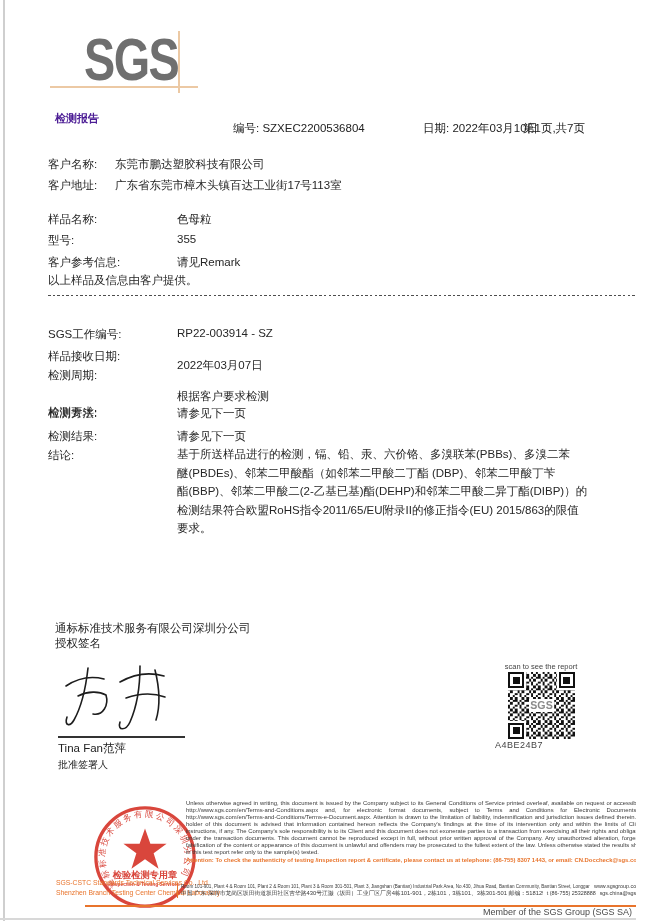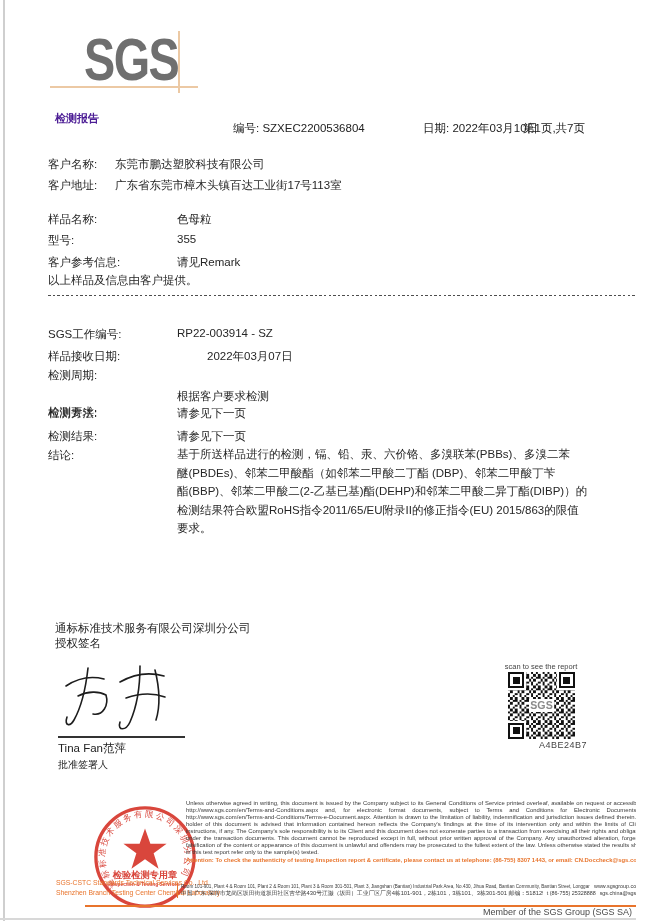--- a/index.html
+++ b/index.html
@@ -35,21 +35,21 @@
 
   .sig-company{position:absolute;left:55px;top:621px;font-size:11.5px;color:#262626;}
   .sig-auth{position:absolute;left:55px;top:636px;font-size:11.5px;color:#262626;}
   .sig-svg{position:absolute;left:58px;top:660px;}
   .sig-line{position:absolute;left:58px;top:736px;width:127px;height:1.5px;background:#333;}
   .sig-name{position:absolute;left:58px;top:741px;font-size:11.5px;color:#222;}
   .sig-title{position:absolute;left:58px;top:758px;font-size:10px;color:#262626;}
 
   .qr-caption{position:absolute;left:495px;top:662px;width:92px;text-align:center;font-size:7.5px;color:#444;}
   .qr-svg{position:absolute;left:508px;top:672px;}
-  .qr-code{position:absolute;left:495px;top:740px;width:92px;text-align:right;font-size:9px;color:#444;letter-spacing:.5px;}
+  .qr-code{position:absolute;left:495px;top:740px;width:92px;text-align:left;font-size:9px;color:#444;letter-spacing:.5px;}
 
   .disclaimer-wrap{position:absolute;left:186px;top:800px;width:462px;}
   .disclaimer{font-size:5.9px;line-height:7px;color:#3a3a3a;text-align:justify;}
   .attention{font-size:5.9px;line-height:7px;color:#e8742c;font-weight:bold;text-align:left;margin-top:1px;}
 
   .addr-block{position:absolute;left:177px;top:883px;width:471px;border-left:1.5px solid #e8742c;padding-left:3px;box-sizing:border-box;}
   .addr-row{display:flex;justify-content:space-between;align-items:baseline;white-space:nowrap;}
   .addr-en{font-size:4.6px;color:#3a3a3a;overflow:hidden;}
   .addr-web{font-size:5.4px;color:#3a3a3a;margin-left:4px;}
   .addr-cn{font-size:5.8px;color:#3a3a3a;overflow:hidden;}
@@ -96,21 +96,21 @@
   <div class="val v2" style="top:233px;">355</div>
   <div class="lbl" style="top:255px;">客户参考信息:</div>
   <div class="val v2" style="top:255px;">请见Remark</div>
   <div class="lbl" style="top:273px;">以上样品及信息由客户提供。</div>
 
   <div class="dashline"></div>
 
   <div class="lbl" style="top:327px;">SGS工作编号:</div>
   <div class="val v2" style="top:327px;">RP22-003914 - SZ</div>
   <div class="lbl" style="top:349px;">样品接收日期:</div>
-  <div class="val v2" style="top:349px;margin-left:30px;">2022年03月07日</div>
+  <div class="val v2" style="top:358px;">2022年03月07日</div>
   <div class="lbl" style="top:368px;">检测周期:</div>
   <div class="lbl" style="top:389px;margin-top:16px;">检测要求:</div>
   <div class="val v2" style="top:389px;">根据客户要求检测</div>
   <div class="lbl" style="top:406px;">检测方法:</div>
   <div class="val v2" style="top:406px;">请参见下一页</div>
   <div class="lbl" style="top:429px;">检测结果:</div>
   <div class="val v2" style="top:429px;">请参见下一页</div>
 
   <div class="lbl" style="top:448px;">结论:</div>
   <div class="concl">

